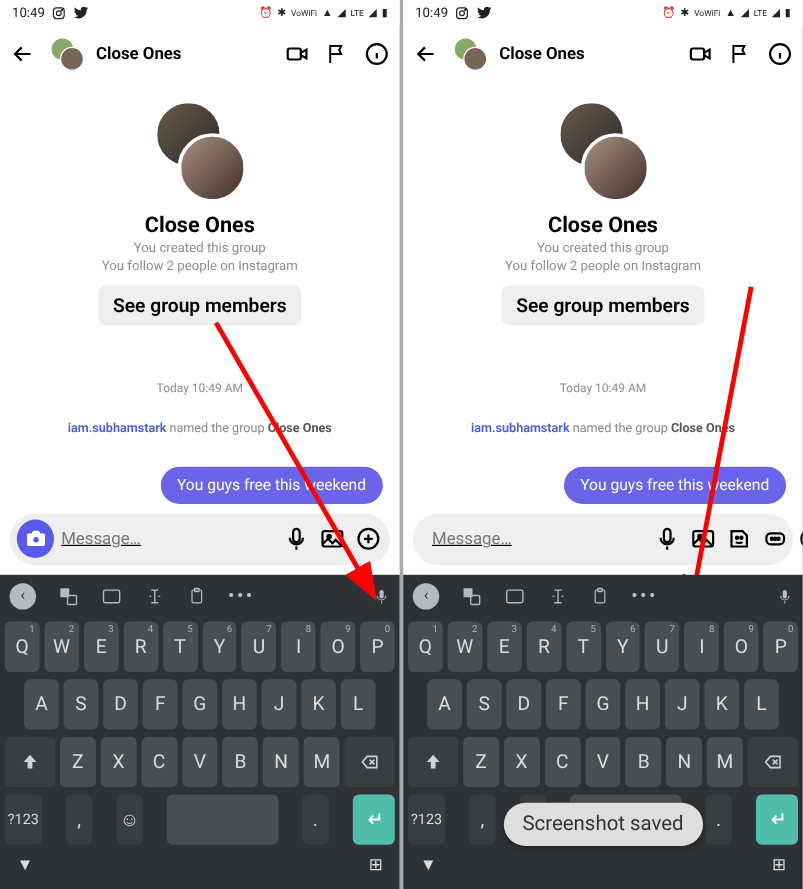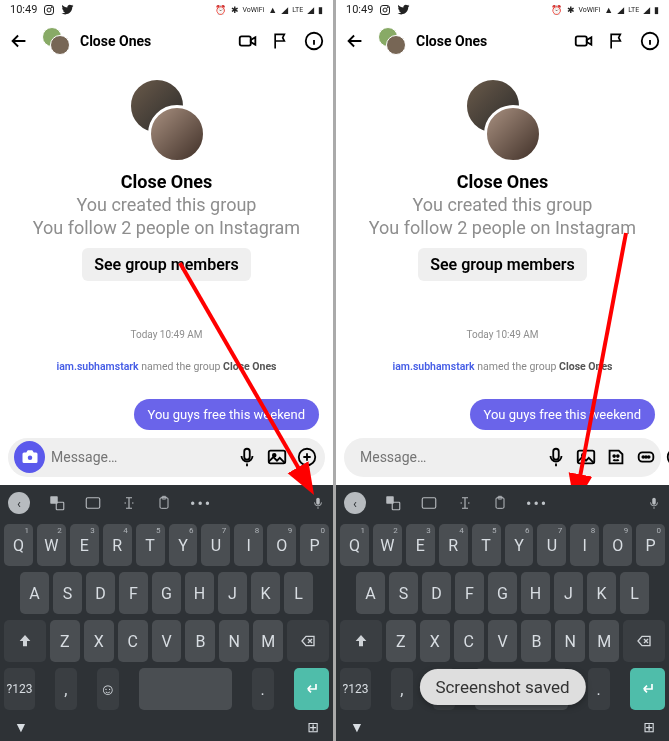--- a/index.html
+++ b/index.html
@@ -15,28 +15,28 @@
   .avpair .c1 { left: 0; top: 0; background: #8a6; }
   .avpair .c2 { right: 0; bottom: 0; background: #765; }
   .title { font-weight: 700; font-size: 14px; }
   .hicons { margin-left: auto; display: flex; gap: 12px; align-items: center; }
   .chat { flex: 1; display: flex; flex-direction: column; align-items: center; padding-top: 10px; position: relative; }
   .bigav { width: 86px; height: 86px; position: relative; margin-top: 4px; }
   .bigav .b1, .bigav .b2 { width: 58px; height: 58px; border-radius: 50%; position: absolute; border: 3px solid #fff; background: linear-gradient(135deg,#6a5a4a,#2a2a2a); }
   .bigav .b1 { left: 4px; top: 0; }
   .bigav .b2 { right: 4px; bottom: 0; background: linear-gradient(135deg,#a89080,#403028); }
   .gname { font-weight: 700; font-size: 18px; margin-top: 8px; }
-  .sub { color: #8e8e8e; font-size: 18px; margin-top: 2px; }
+  .sub { color: #8e8e8e; font-size: 11px; margin-top: 2px; }
   .members-btn { background: #efefef; border: none; border-radius: 6px; padding: 7px 12px; font-size: 16px; font-weight: 600; margin-top: 10px; }
   .ts { color: #8e8e8e; font-size: 10px; margin-top: 48px; }
   .sysmsg { font-size: 10.5px; color: #888; margin-top: 20px; }
   .sysmsg .un { color: #455de6; font-weight: 600; }
   .sysmsg b { color: #555; }
   .bubble { align-self: flex-end; margin-right: 14px; margin-top: 26px; background: #6a64ea; color: #fff; border-radius: 20px; padding: 8px 14px; font-size: 13px; }
-  .composer { margin: 8px; background: #efefef; border-radius: 22px; height: 44px; display: flex; align-items: center; padding: 0 6px; gap: 6px; }
+  .composer { margin: 8px; background: #efefef; border-radius: 22px; height: 44px; display: flex; align-items: center; padding: 0 6px; gap: 6px; text-decoration: underline; }
   .cam { width: 32px; height: 32px; border-radius: 50%; background: #5b59ec; display: flex; align-items: center; justify-content: center; }
   .msginput { flex: 1; border: none; background: transparent; font-size: 14px; color: #666; outline: none; }
   .cicons { display: flex; gap: 6px; align-items: center; }
   .cicons > * { width: 24px; height: 24px; display: flex; align-items: center; justify-content: center; }
   .kb { background: #2e3236; height: 268px; color: #d8dde2; }
   .kb-top { height: 36px; display: flex; align-items: center; padding: 0 8px; gap: 18px; }
   .kb-top > * { opacity: .85; }
   .chev { width: 22px; height: 22px; background: #cfd3d7; color: #2e3236; border-radius: 50%; display: flex; align-items: center; justify-content: center; font-size: 13px; }
   .krow { display: flex; gap: 4px; padding: 3px 4px; }
   .key { flex: 1; background: #4a4e52; border-radius: 5px; height: 42px; display: flex; align-items: center; justify-content: center; font-size: 16px; position: relative; }

